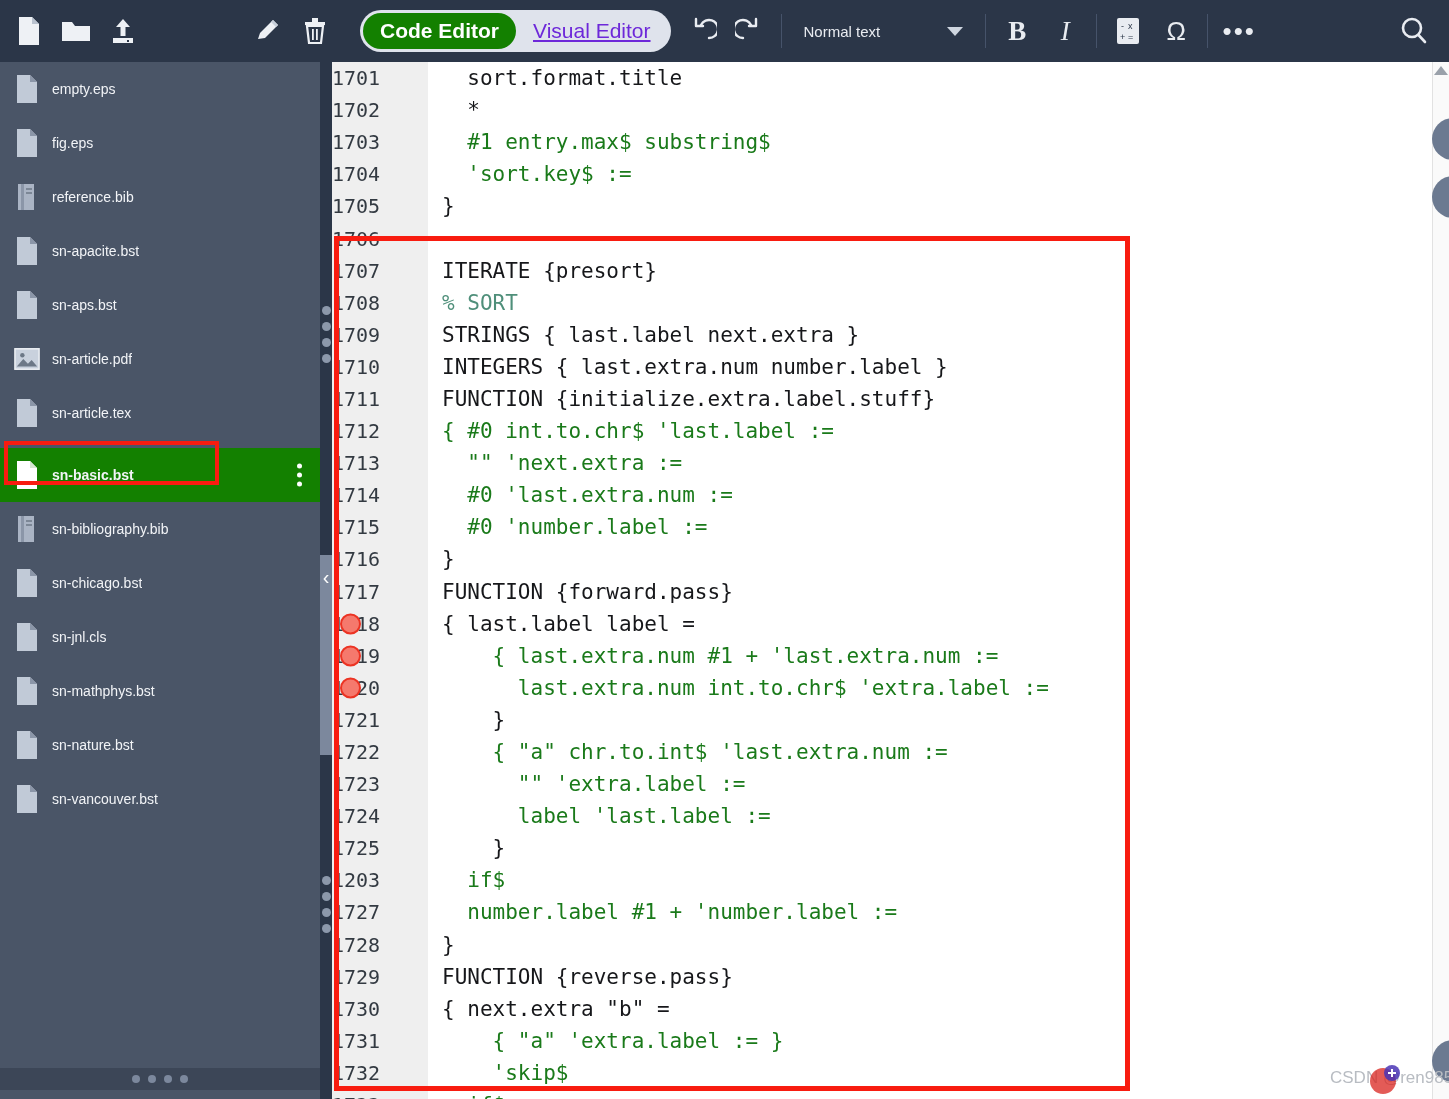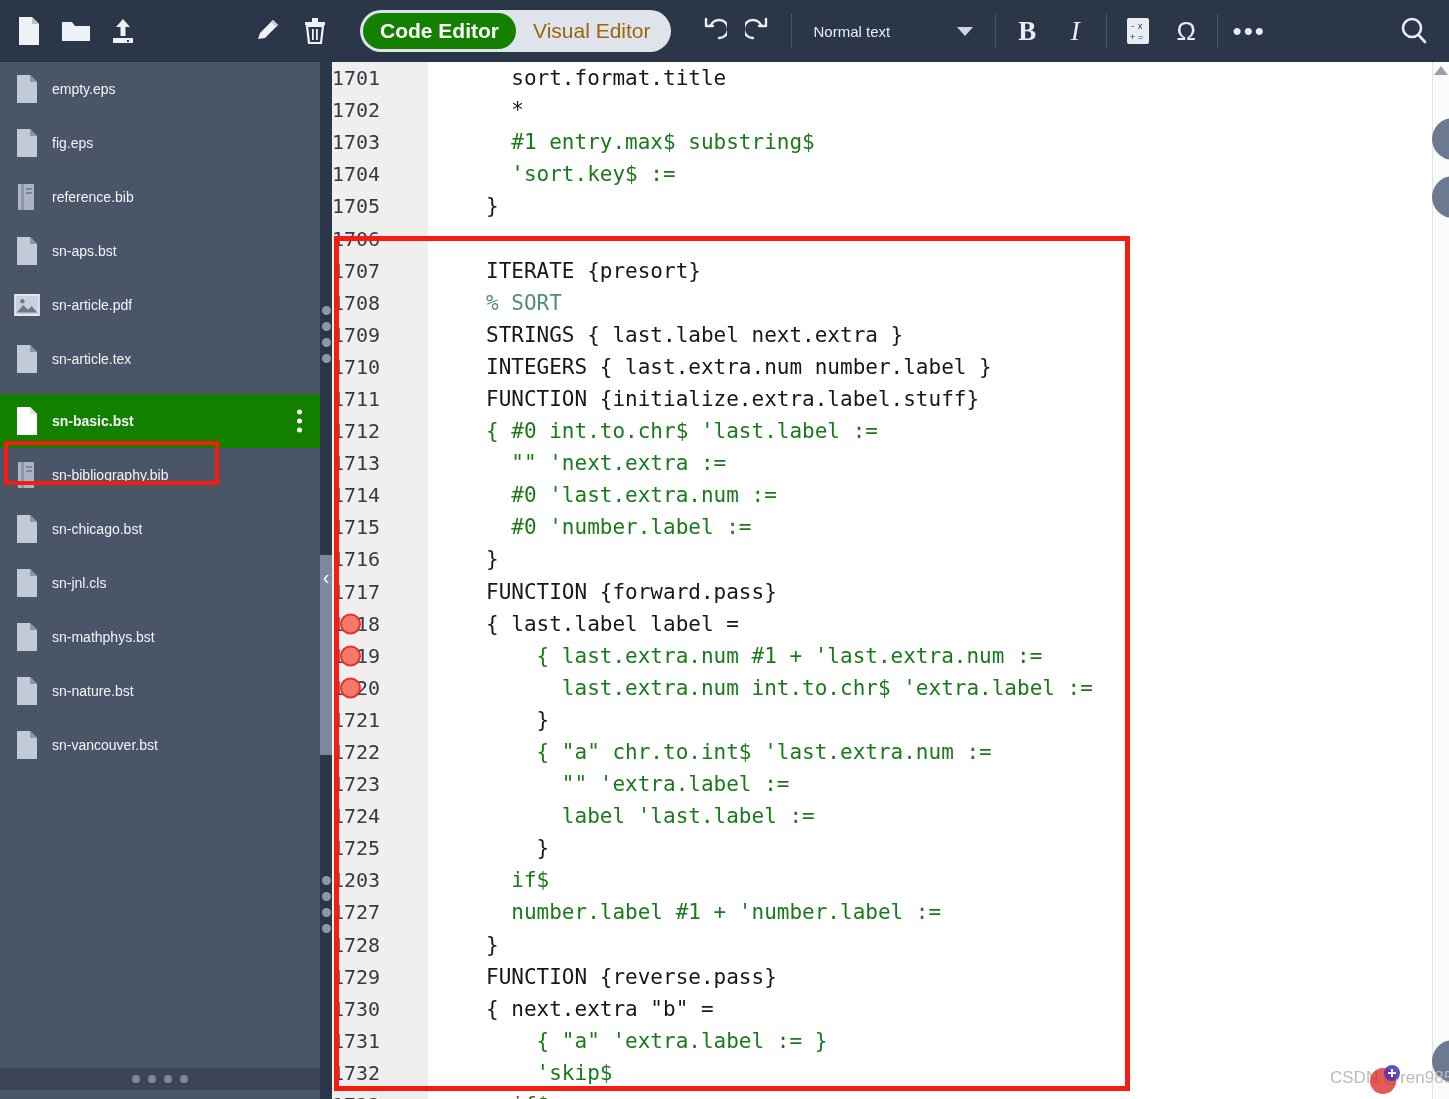--- a/index.html
+++ b/index.html
@@ -25,28 +25,28 @@
     color:#e9ecf1; cursor:pointer;
   }
   .tb-icon svg { display:block; }
   #toolbar .tb-mid {
     flex:1; height:62px; display:flex; align-items:center; gap:14px; padding-left:14px;
   }
   .tb-sep { width:1px; height:34px; background:#46536a; }
 
   .editor-toggle {
     display:flex; align-items:center; background:#dfe3ec;
-    border-radius:26px; height:42px; padding:3px; margin-left:16px; margin-right:10px;
+    border-radius:26px; height:42px; padding:3px; margin-left:16px; margin-right:0;
   }
   .editor-toggle .seg {
     height:36px; border-radius:22px; display:flex; align-items:center; justify-content:center;
     padding:0 17px; font-size:21px; cursor:pointer; white-space:nowrap;
   }
   .editor-toggle .seg.active { background:#138000; color:#ffffff; font-weight:600; }
-  .editor-toggle .seg.inactive { color:#a16207; }
+  .editor-toggle .seg.inactive { color:#6d28d9;text-decoration:underline; }
 
   .style-select {
     display:flex; align-items:center; gap:67px; color:#e9ecf1;
     font-size:15px; cursor:pointer; padding:0 8px;
   }
   .caret-dn {
     width:0;height:0;border-left:8px solid transparent;border-right:8px solid transparent;
     border-top:9px solid #cfd6e0;
   }
   .tb-b { font-family:"Liberation Serif", serif; font-size:27px; font-weight:bold; color:#e9ecf1; cursor:pointer; }
@@ -123,21 +123,20 @@
   }
   .bp {
     position:absolute; left:8px; top:50%; transform:translateY(-50%);
     width:21px; height:21px; border-radius:50%; background:#f5796d;
     border:2px solid #ec3323; cursor:pointer;
   }
   .ctext {
     flex:1; padding-left:14px;
     font-family:"DejaVu Sans Mono", monospace; font-size:21px; color:#16171a;
     white-space:pre;
-    margin-left:44px;
   }
   .grn { color:#1a7a1a; }
   .cmt { color:#4f8f7a; }
 
   
   #code-annot-box {
     position:absolute; left:334px; top:236px; width:796px; height:855px;
     border:5px solid #f81c10; pointer-events:none; z-index:30;
   }
 
@@ -298,20 +297,29 @@
       </span>
       <span class="fname">reference.bib</span>
     </div>
     <div class="file-row">
       <span>
         <svg class="file-ic" viewBox="0 0 26 30">
           <path d="M3 1h13l7 7v21H3z" fill="#c1cad7"></path>
           <path d="M16 1l7 7h-7z" fill="#8b96a8"></path>
         </svg>
       </span>
+      <span class="fname">sn-apacite.bst</span>
+    </div>
+    <div class="file-row">
+      <span>
+        <svg class="file-ic" viewBox="0 0 26 30">
+          <path d="M3 1h13l7 7v21H3z" fill="#c1cad7"></path>
+          <path d="M16 1l7 7h-7z" fill="#8b96a8"></path>
+        </svg>
+      </span>
       <span class="fname">sn-aps.bst</span>
     </div>
     <div class="file-row">
       <span>
         <svg class="file-ic" viewBox="0 0 28 26">
           <rect x="1" y="2" width="26" height="22" fill="#c9d1dd" stroke="#eef1f5" stroke-width="1.6"></rect>
           <circle cx="9" cy="9" r="2.4" fill="#6d7887"></circle>
           <path d="M3 21l7-8 5 5 4-4 6 7z" fill="#6d7887"></path>
         </svg>
       </span>

